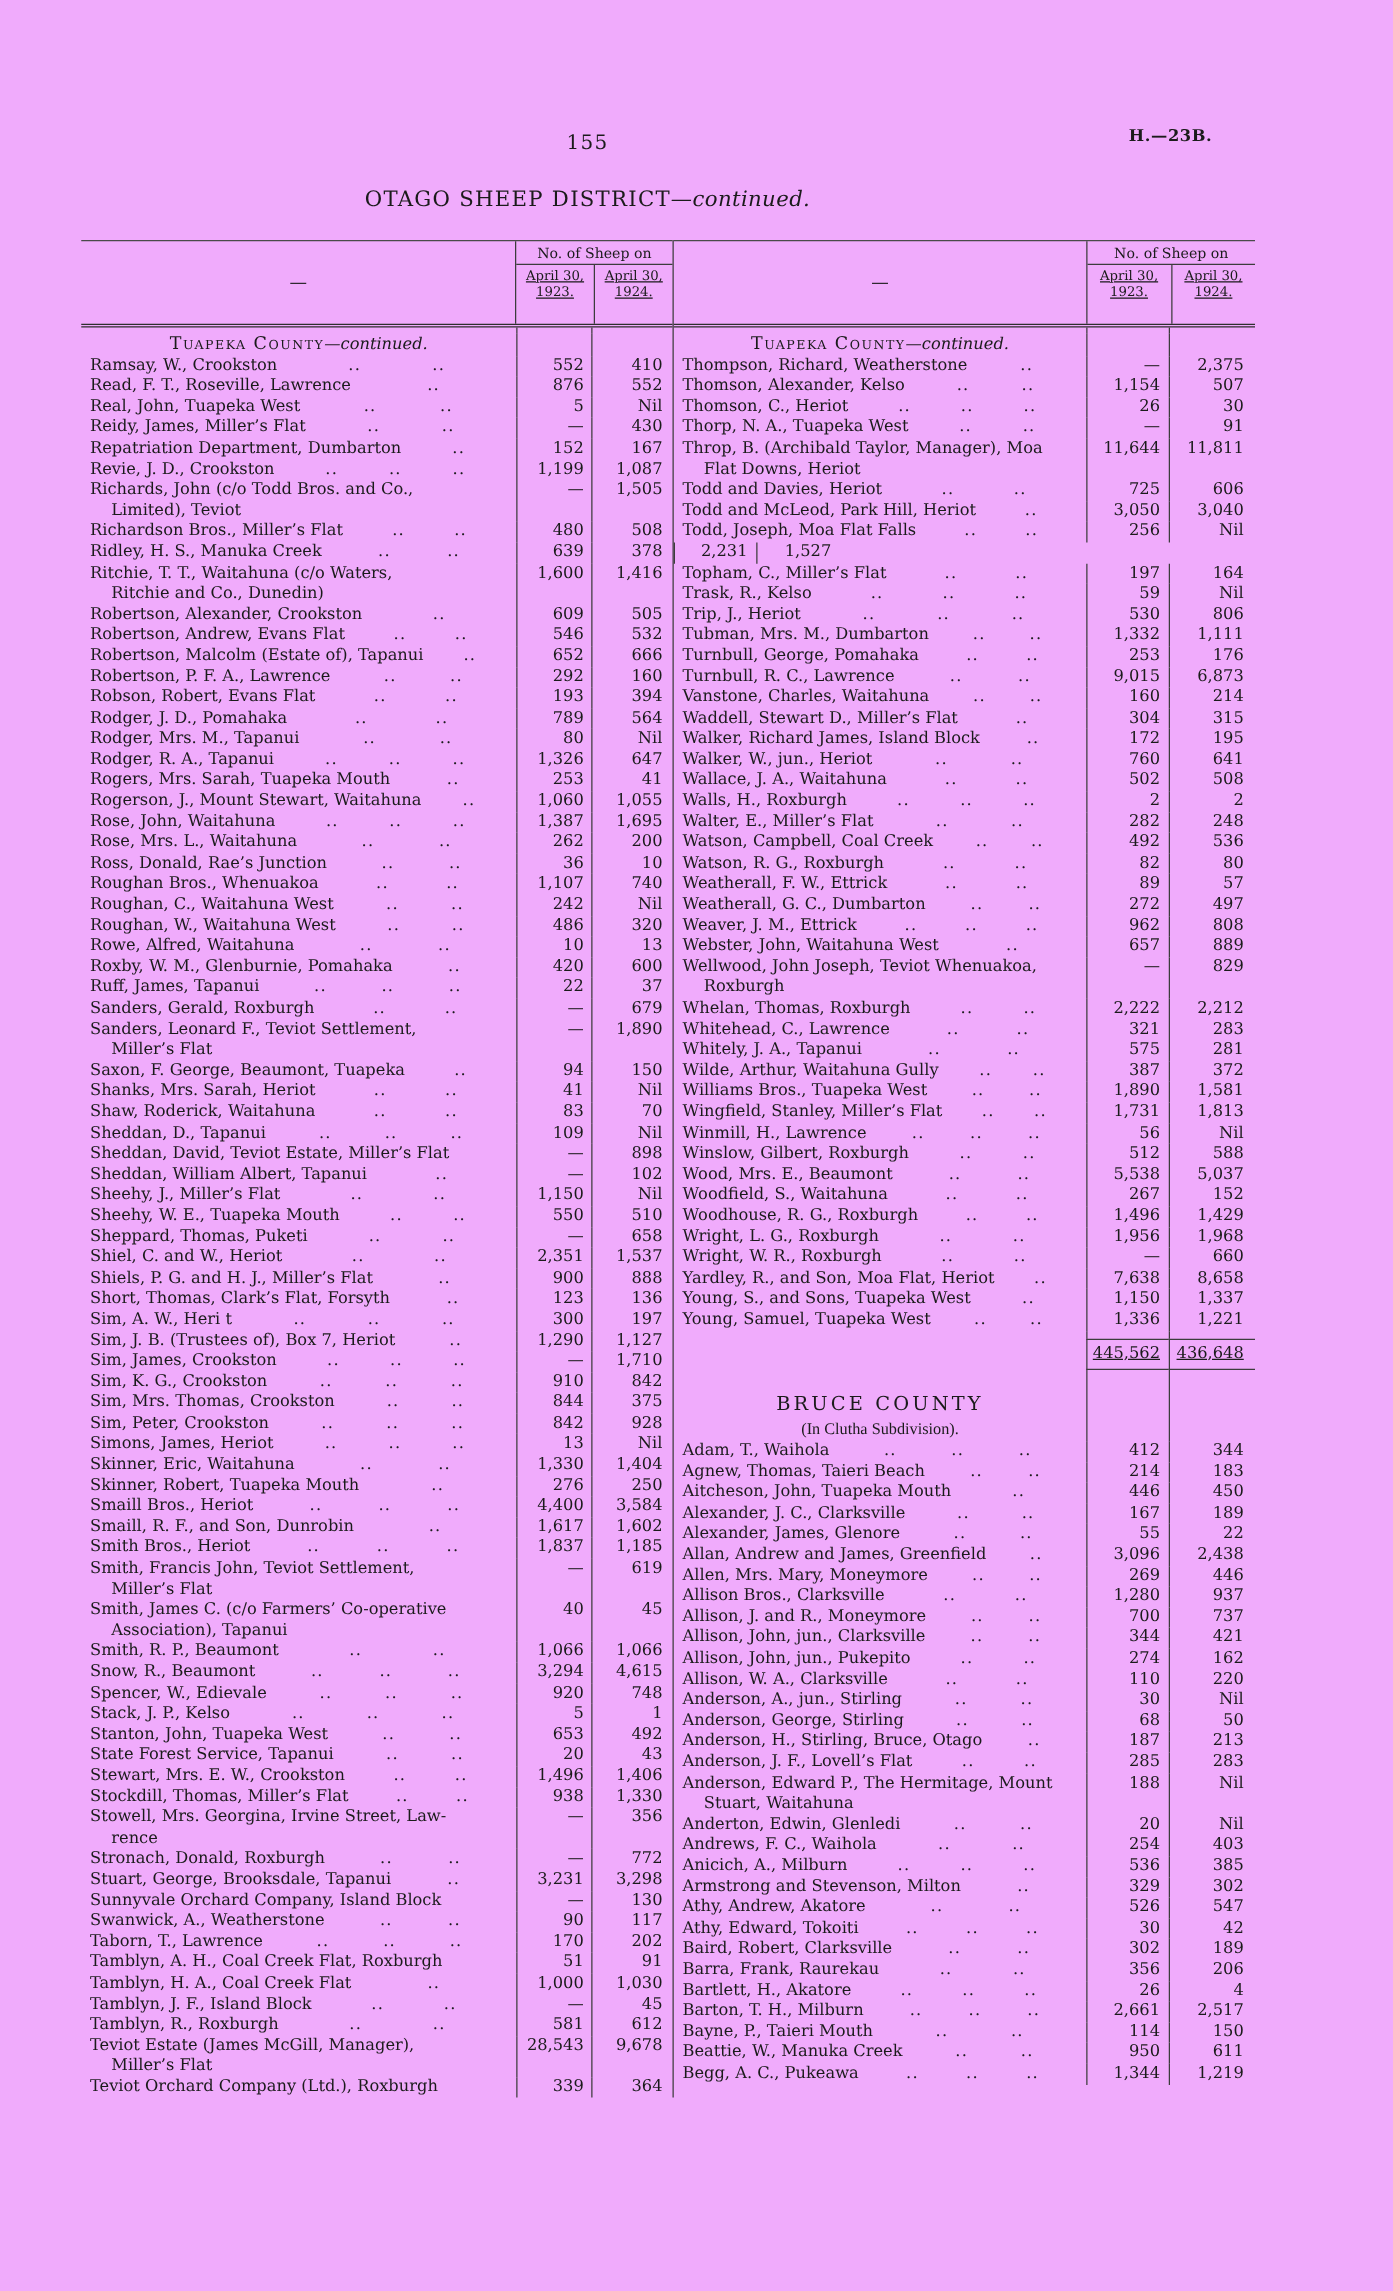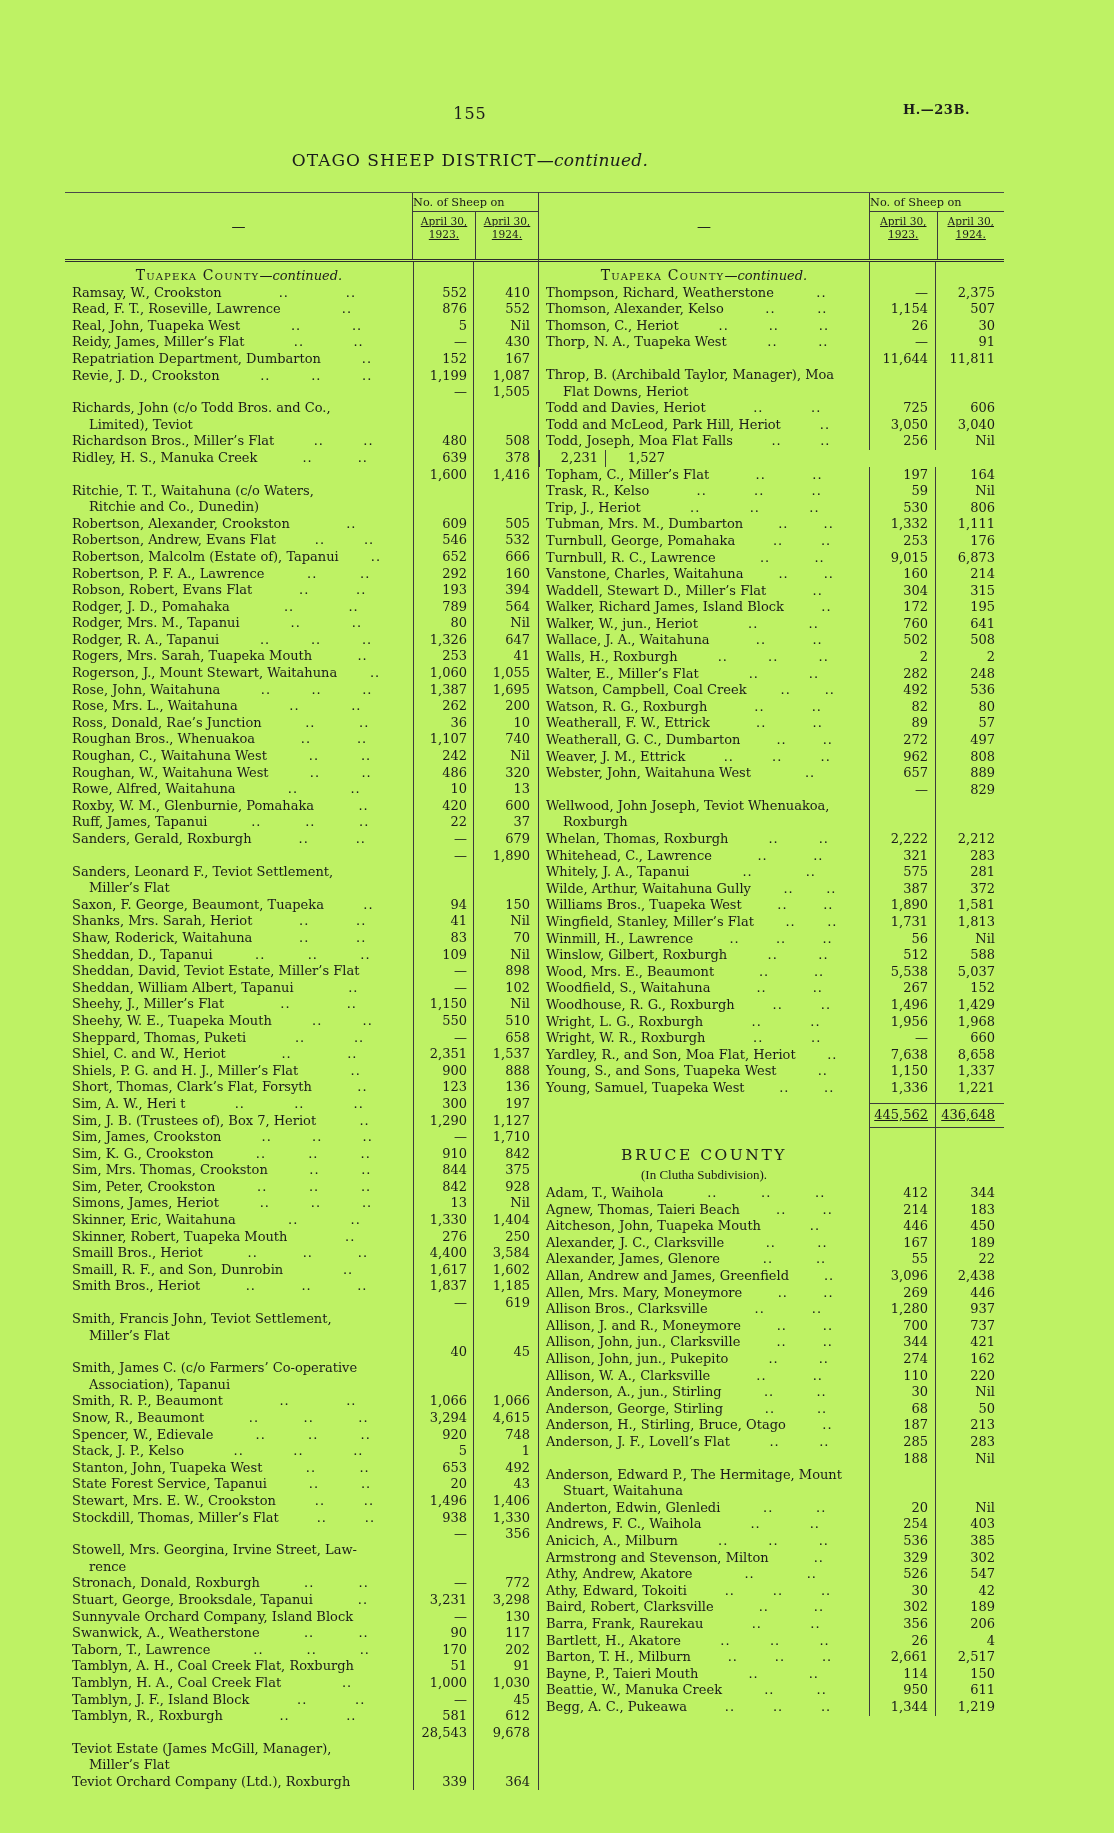--- a/index.html
+++ b/index.html
@@ -1,54 +1,54 @@
 <!DOCTYPE html>
 <html><head>
 <meta charset="utf-8">
 <style>
   html,body{margin:0;padding:0;background:#e7e5df;}
   .page{
     position:relative;
     width:1114px;height:1833px;
     margin:0 auto;
-    background:#bef264;
+    background:#f0abfc;
     font-family:"DejaVu Serif","Liberation Serif",serif;
     color:#1b1b1b;
     overflow:hidden;
   }
   .topline{position:absolute;top:104px;left:65px;width:810px;text-align:center;font-size:16px;letter-spacing:1px;}
   .docref{position:absolute;top:102px;left:903px;font-size:13px;font-weight:700;letter-spacing:0.5px;}
   .title{position:absolute;top:150px;left:65px;width:810px;text-align:center;font-size:17px;letter-spacing:1px;}
   .title .cont{font-style:italic;letter-spacing:0.3px;}
 
   .tablewrap{position:absolute;top:192px;left:65px;width:940px;display:flex;align-items:stretch;}
   .half{display:flex;flex-direction:column;}
   .half-l{width:473px;border-right:1px solid #3c3c3c;}
   .half-r{width:465px;}
 
   
   .thead{display:flex;border-top:1px solid #4a4a4a;border-bottom:3px double #2e2e2e;height:66px;}
   .th-name{display:flex;align-items:center;justify-content:center;font-size:14px;}
   .half-l .th-name{width:347px;}
   .half-r .th-name{width:330px;}
   .th-nums{flex:1;border-left:1px solid #3c3c3c;display:flex;flex-direction:column;}
-  .th-group{text-align:left;font-size:11.3px;padding:3px 0 2px;border-bottom:1px solid #3c3c3c;}
+  .th-group{text-align:center;font-size:11.3px;padding:3px 0 2px;border-bottom:1px solid #3c3c3c;}
   .th-split{flex:1;display:flex;}
   .th-col{flex:1;text-align:center;font-size:10.6px;line-height:1.25;padding-top:3px;text-decoration:underline;}
   .th-col span{display:block;}
   .thc2{border-left:1px solid #3c3c3c;}
 
   
   .tbody{font-size:13px;line-height:16.6px;}
   .row{display:flex;align-items:stretch;}
   .nm{flex:1;display:flex;padding-left:7px;min-width:0;}
   .nm .t{white-space:nowrap;}
   .dots{flex:1;display:flex;justify-content:space-evenly;align-items:flex-end;overflow:hidden;}
   .dots s{text-decoration:none;letter-spacing:1px;}
-  .nm.wrap{display:block;margin-top:16px;}
+  .nm.wrap{display:block;}
   .nm.wrap .c{display:block;padding-left:17px;white-space:nowrap;}
   .vc{text-align:right;border-left:1px solid #3c3c3c;}
   .half-l .v1{width:60px;padding-right:6px;box-sizing:border-box;}
   .half-l .v2{width:65px;padding-right:8px;box-sizing:border-box;}
   .half-r .v1{width:66px;padding-right:7px;box-sizing:border-box;}
   .half-r .v2{width:69px;padding-right:9px;box-sizing:border-box;}
 
   
   .nm.sec{display:block;text-align:center;padding-left:0;white-space:nowrap;}
   .sec .sc{font-variant:small-caps;letter-spacing:1.2px;font-size:14px;}

